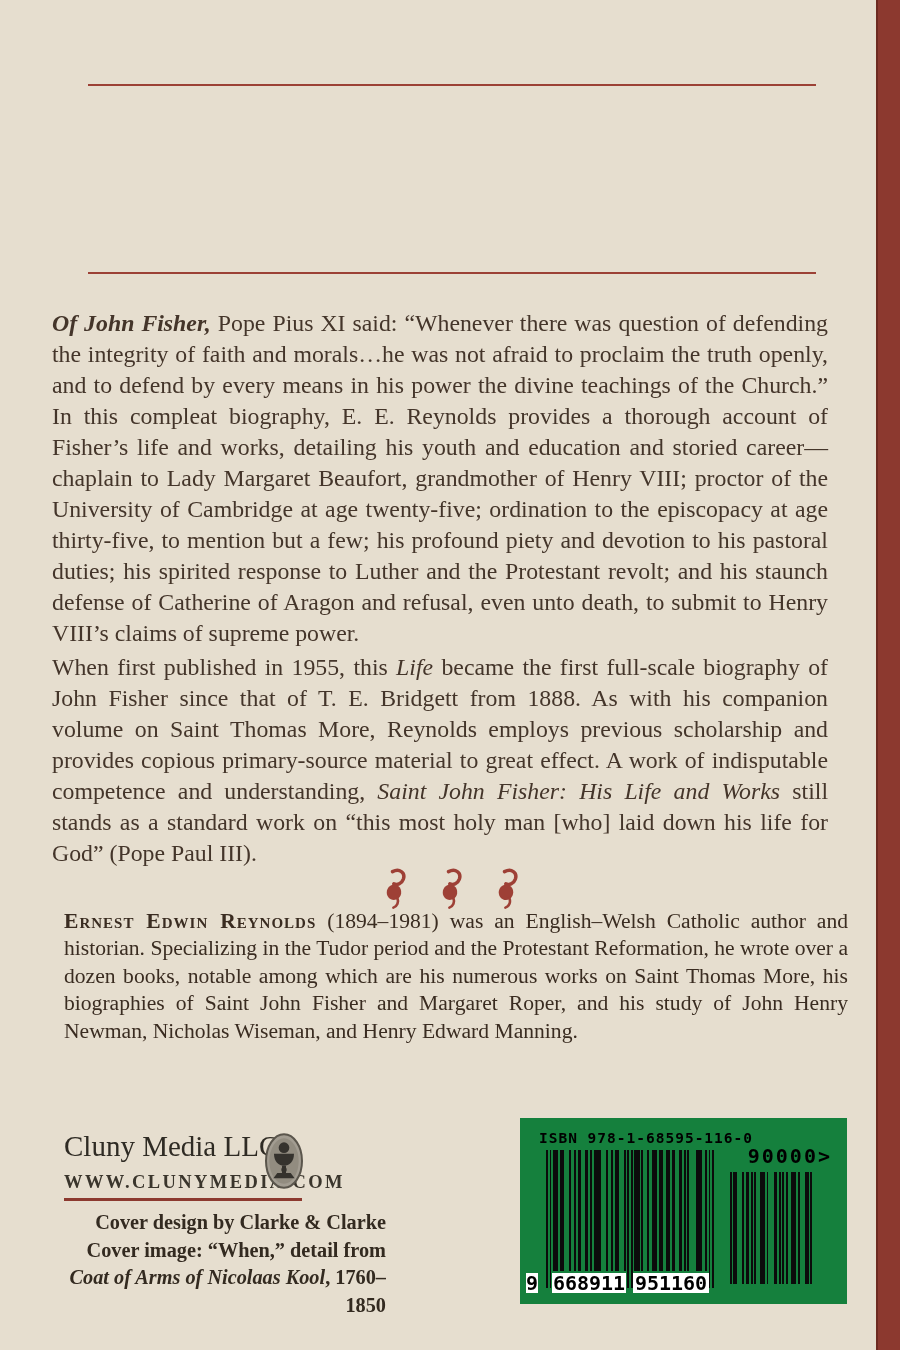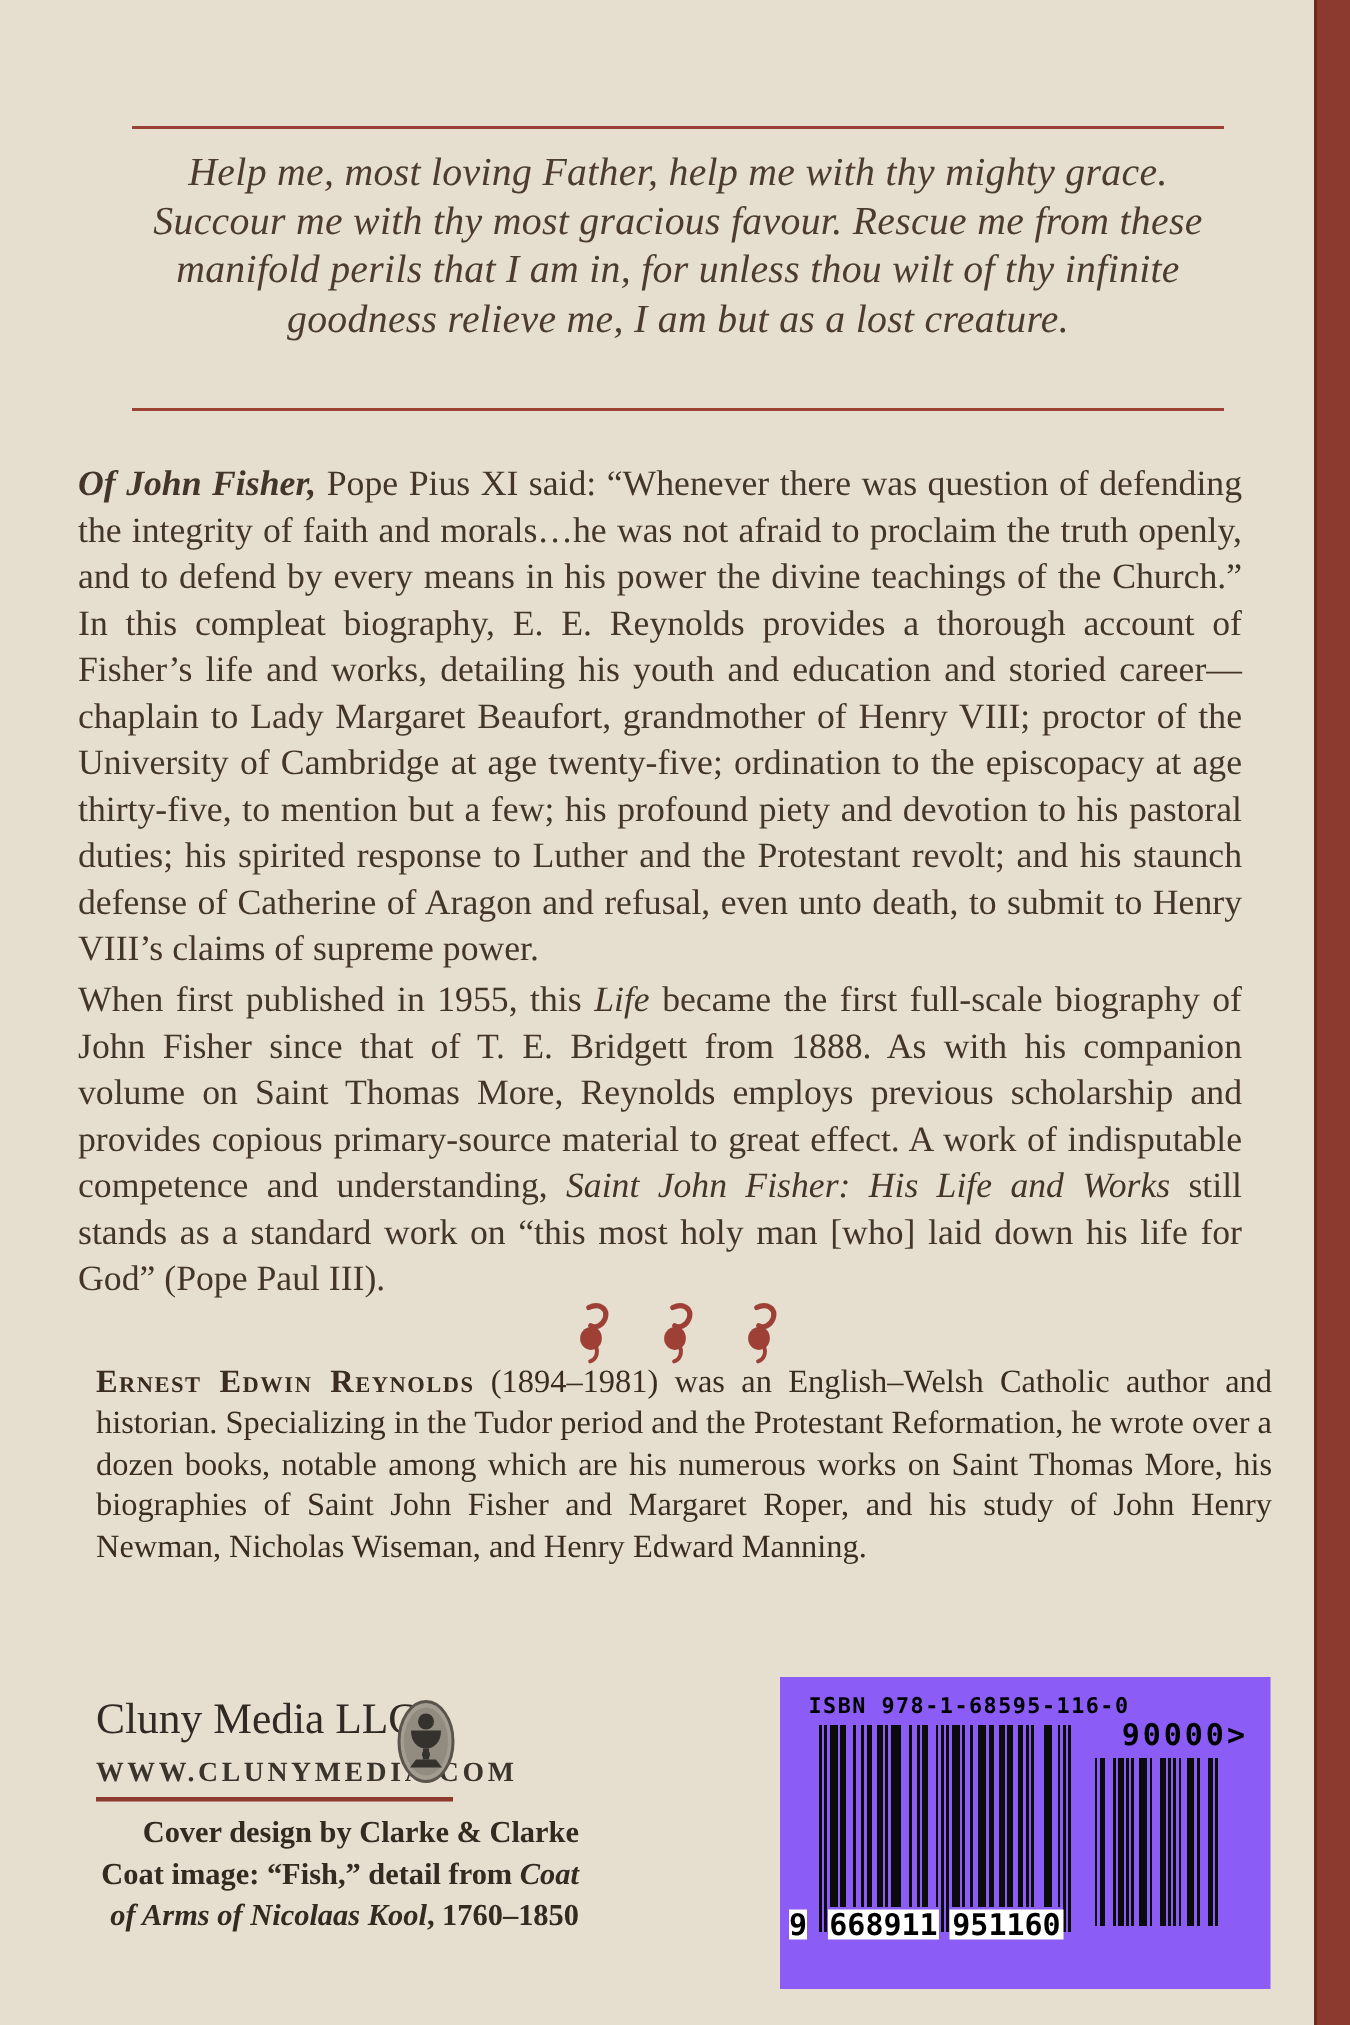--- a/index.html
+++ b/index.html
@@ -53,22 +53,22 @@
     position:absolute;left:64px;top:1172px;margin:0;
     font-size:18.5px;font-weight:bold;letter-spacing:2.4px;color:#3a352c;
   }
   .pub-logo{position:absolute;left:264px;top:1132px;}
   .pub-rule{position:absolute;left:64px;top:1198px;width:238px;height:3px;background:#8c392f;}
   .credits{
     position:absolute;left:64px;top:1209px;width:322px;margin:0;
     font-size:20.3px;line-height:27.6px;font-weight:600;color:#332a20;text-align:right;
   }
   .barcode-panel{
-    position:absolute;left:520px;top:1118px;width:327px;height:208px;
-    background:#8b5cf6;
+    position:absolute;left:520px;top:1118px;width:327px;height:186px;
+    background:#15803d;
   }
   .mono{font-family:"DejaVu Sans Mono","Liberation Mono",monospace;}
   .isbn-label{
     position:absolute;left:14px;top:12px;width:224px;margin:0;
     text-align:center;font-size:14.5px;font-weight:bold;letter-spacing:1px;color:#000;
   }
   .bc-main{position:absolute;left:26px;top:32px;width:168px;height:138px;}
   .bc-main rect,.bc-addon rect{fill:#0b0b0b;}
   .bc-digit{
     position:absolute;font-size:20px;font-weight:bold;color:#000;
@@ -86,21 +86,20 @@
   .bc-main,.bc-addon{shape-rendering:crispEdges;}
 </style>
 </head>
 <body>
 
 <div class="cover">
 
   <div class="spine"></div>
 
   <div class="rule rule-top"></div>
-  <p class="pull-quote">Help me, most loving Father, help me with thy mighty grace. Succour me with thy most gracious favour. Rescue me from these manifold perils that I am in, for unless thou wilt of thy infinite goodness relieve me, I am but as a lost creature.</p>
   <div class="rule rule-bottom"></div>
 
   <p class="para para1"><span class="lead">Of John Fisher,</span><span> Pope Pius XI said: “Whenever there was question of defending the integrity of faith and morals…he was not afraid to proclaim the truth openly, and to defend by every means in his power the divine teachings of the Church.” In this compleat biography, E. E. Reynolds provides a thorough account of Fisher’s life and works, detailing his youth and education and storied career—chaplain to Lady Margaret Beaufort, grandmother of Henry VIII; proctor of the University of Cambridge at age twenty-five; ordination to the episcopacy at age thirty-five, to mention but a few; his profound piety and devotion to his pastoral duties; his spirited response to Luther and the Protestant revolt; and his staunch defense of Catherine of Aragon and refusal, even unto death, to submit to Henry VIII’s claims of supreme power.</span></p>
 
   <p class="para para2"><span>When first published in 1955, this </span><span class="it">Life</span><span> became the first full-scale biography of John Fisher since that of T. E. Bridgett from 1888. As with his companion volume on Saint Thomas More, Reynolds employs previous scholarship and provides copious primary-source material to great effect. A work of indisputable competence and understanding, </span><span class="it">Saint John Fisher: His Life and Works</span><span> still stands as a standard work on “this most holy man [who] laid down his life for God” (Pope Paul III).</span></p>
 
   <div class="ornaments">
     <svg width="26" height="42" viewBox="0 0 60 96">
       <path d="M22 8 C38 0 52 10 47 25 C43 36 32 40 25 36" fill="none" stroke="#9e4036" stroke-width="8" stroke-linecap="round"></path>
       <path d="M30 38 C44 42 46 62 35 70 C22 79 6 68 9 52 C11 42 21 36 30 38 Z" fill="#9e4036"></path>
@@ -129,21 +128,21 @@
     <circle cx="30" cy="23" r="8" fill="#35322d"></circle>
     <path d="M15 32 L45 32 C45 44 38 50 30 50 C22 50 15 44 15 32 Z" fill="#35322d"></path>
     <rect x="27" y="50" width="6" height="11" fill="#35322d"></rect>
     <circle cx="30" cy="56" r="4" fill="#35322d"></circle>
     <path d="M20 61 L40 61 L46 69 L14 69 Z" fill="#35322d"></path>
   </svg>
 
   <div class="pub-rule"></div>
 
   <p class="credits"><span>Cover design by Clarke &amp; Clarke</span><br>
-  <span><span>Coat image: “Fish,” detail from </span><span class="it">Coat of Arms of Nicolaas Kool</span><span>, 1760–1850</span></span></p>
+  <span><span>Cover image: “When,” detail from </span><span class="it">Coat of Arms of Nicolaas Kool</span><span>, 1760–1850</span></span></p>
 
   <div class="barcode-panel">
     <p class="isbn-label mono">ISBN 978-1-68595-116-0</p>
     <svg id="bc-main" class="bc-main" preserveAspectRatio="none" viewBox="0 0 95 100">
         <rect x="0" y="0" width="1" height="100"></rect>
         <rect x="2" y="0" width="1" height="100"></rect>
         <rect x="4" y="0" width="1" height="88"></rect>
         <rect x="5" y="0" width="1" height="88"></rect>
         <rect x="6" y="0" width="1" height="88"></rect>
         <rect x="8" y="0" width="1" height="88"></rect>

